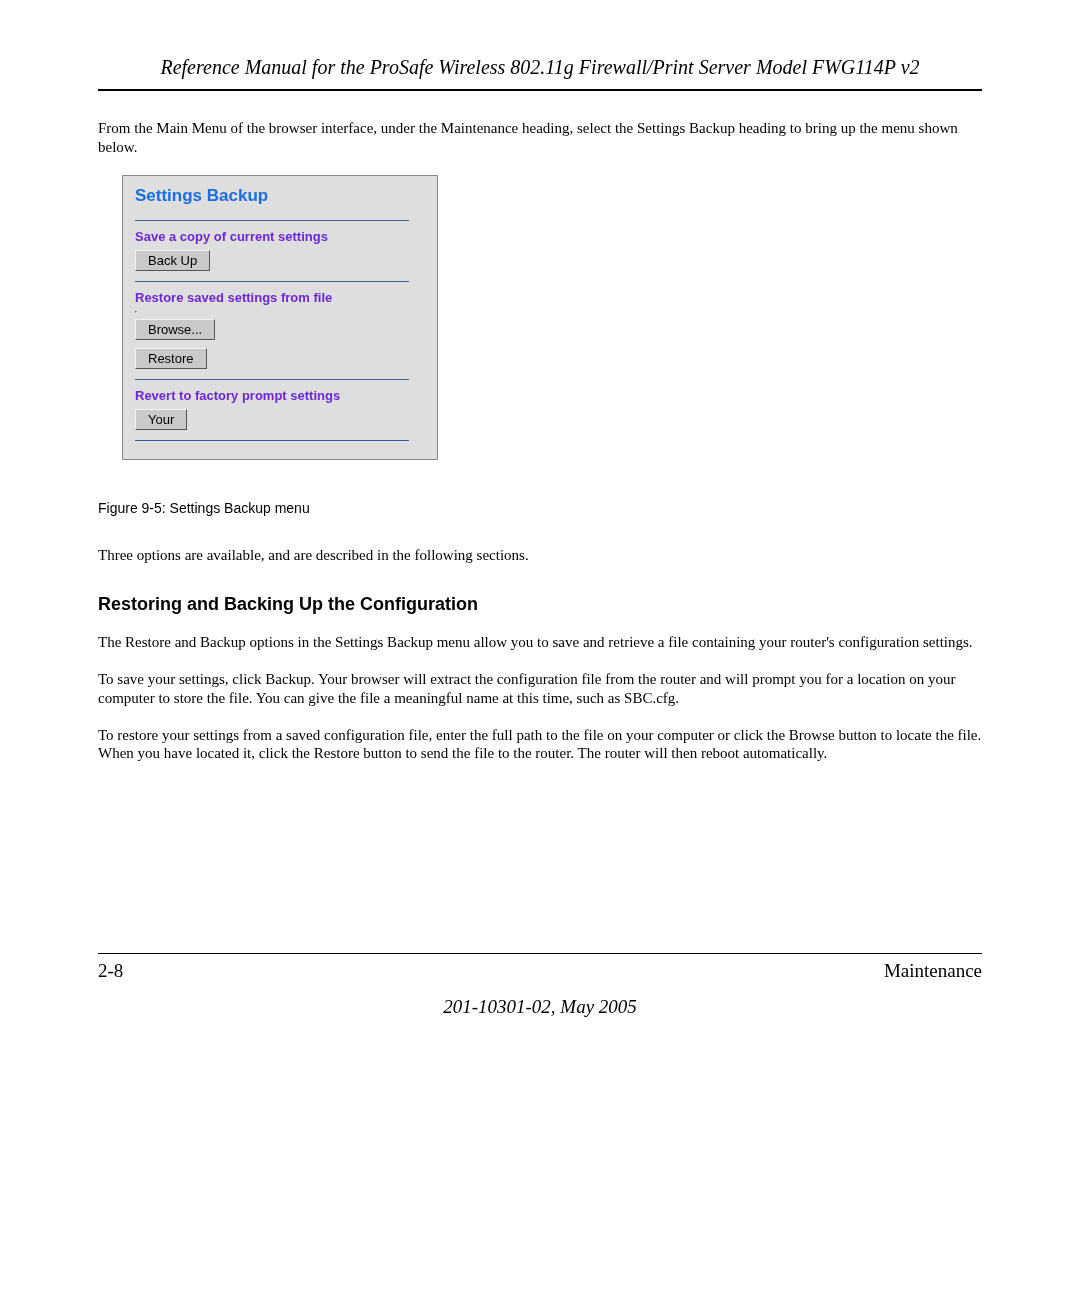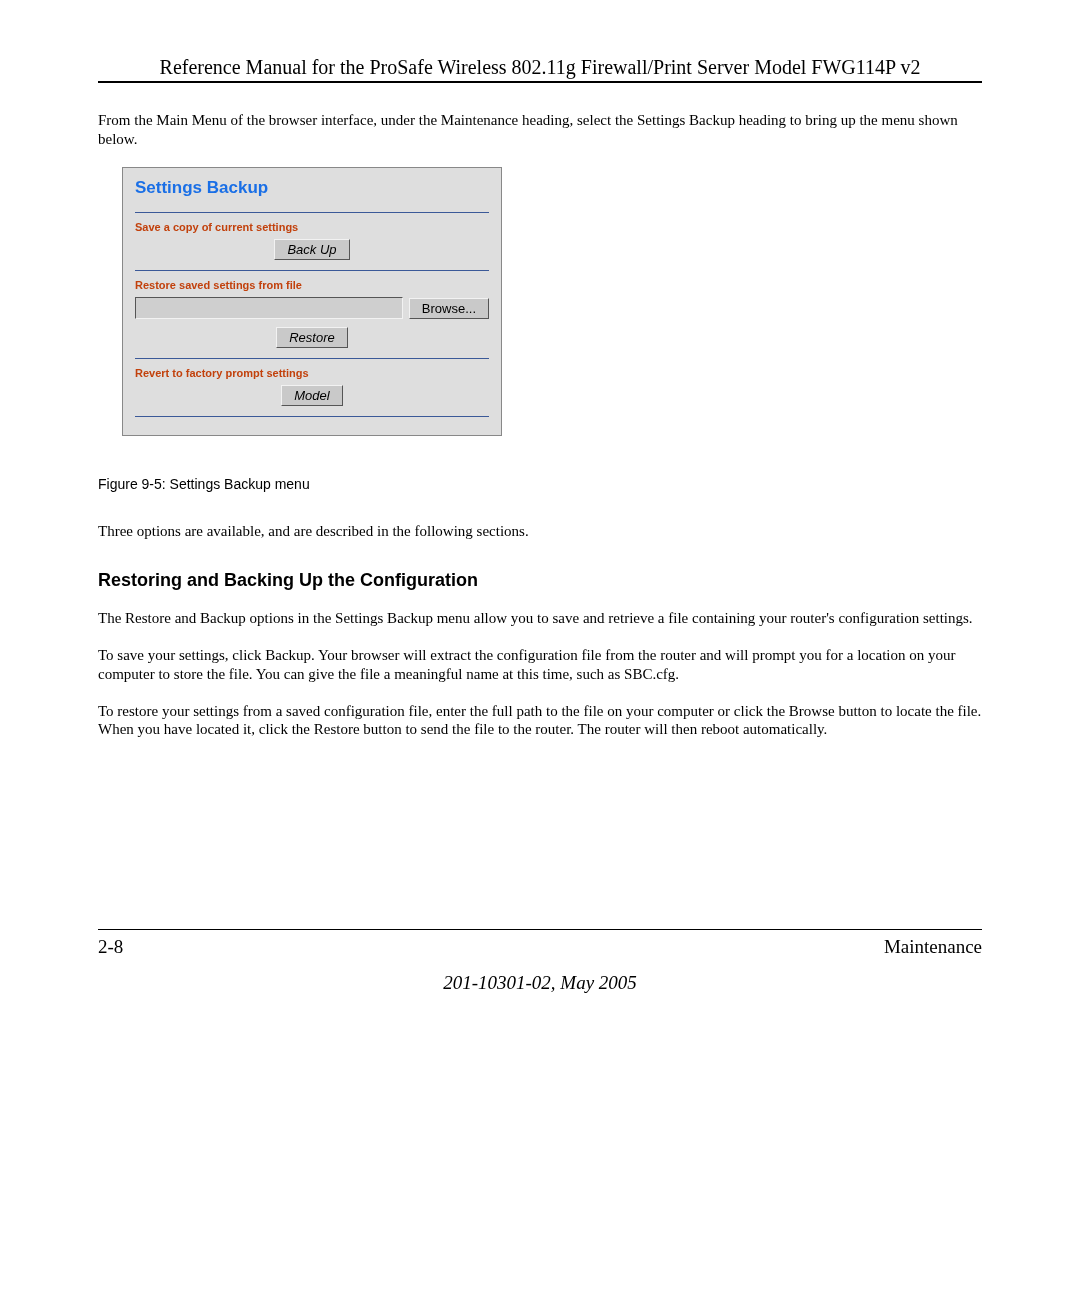--- a/index.html
+++ b/index.html
@@ -8,86 +8,86 @@
     background: #fff;
     font-family: "Times New Roman", Times, serif;
     color: #000;
     width: 1080px;
   }
   .page {
     box-sizing: border-box;
     padding: 56px 98px 40px 98px;
   }
   .header-title {
+    font-style: italic;
     font-size: 20px;
     text-align: center;
-    margin-bottom: 2px;
+    margin-bottom: 10px;
   }
   .hr-thick {
     border: none;
     border-top: 2px solid #000;
     margin: 0 0 28px 0;
   }
   .para {
     font-size: 15px;
     line-height: 1.25;
     margin: 0 0 18px 0;
   }
   .figure-wrap {
     margin: 8px 0 30px 24px;
   }
   .screenshot {
-    width: 380px;
+    width: 316px;
     background: #dedede;
     border: 1px solid #888;
     box-sizing: border-box;
-    padding: 10px 12px 14px 12px;
+    padding: 10px 28px 14px 12px;
     font-family: Arial, Helvetica, sans-serif;
     font-size: 13px;
   }
   .ss-title {
     color: #1a6fe6;
     font-weight: bold;
     font-size: 17px;
     margin-bottom: 14px;
   }
   .ss-section {
     border-top: 1.5px solid #3b5998;
     padding: 8px 0 10px 0;
   }
   .ss-section:last-child{
     border-bottom: 1.5px solid #3b5998;
     margin-bottom: 4px;
   }
   .ss-label {
     font-weight: bold;
-    font-size: 11px;
+    font-size: 13px;
     margin-bottom: 6px;
-    color: #c2410c;
+    color: #6d28d9;
   }
   .ss-center {
-    text-align: center;
-    font-style: italic;
   }
   .ss-button {
     display: inline-block;
     font-family: Arial, Helvetica, sans-serif;
     font-size: 13px;
     padding: 2px 12px;
     background: #c9c9c9;
     border-top: 1px solid #f2f2f2;
     border-left: 1px solid #f2f2f2;
     border-right: 1px solid #555;
     border-bottom: 1px solid #555;
     cursor: pointer;
   }
   .ss-row {
     display: flex;
-    align-items: flex-end;
+    align-items: flex-start;
     gap: 6px;
+    flex-direction: column;
   }
   .ss-input {
     flex: 1;
     height: 20px;
     background: #cfcfcf;
     border-top: 1px solid #555;
     border-left: 1px solid #555;
     border-right: 1px solid #f2f2f2;
     border-bottom: 1px solid #f2f2f2;
   }
@@ -151,21 +151,21 @@
           <span class="ss-button">Browse...</span>
         </div>
         <div class="ss-center" style="margin-top:8px;">
           <span class="ss-button">Restore</span>
         </div>
       </div>
 
       <div class="ss-section">
         <div class="ss-label">Revert to factory prompt settings</div>
         <div class="ss-center">
-          <span class="ss-button">Model</span>
+          <span class="ss-button">Your</span>
         </div>
       </div>
     </div>
   </div>
 
   <div class="figure-caption">Figure 9-5:  Settings Backup menu</div>
 
   <p class="para">Three options are available, and are described in the following sections.</p>
 
   <div class="section-heading">Restoring and Backing Up the Configuration</div>

